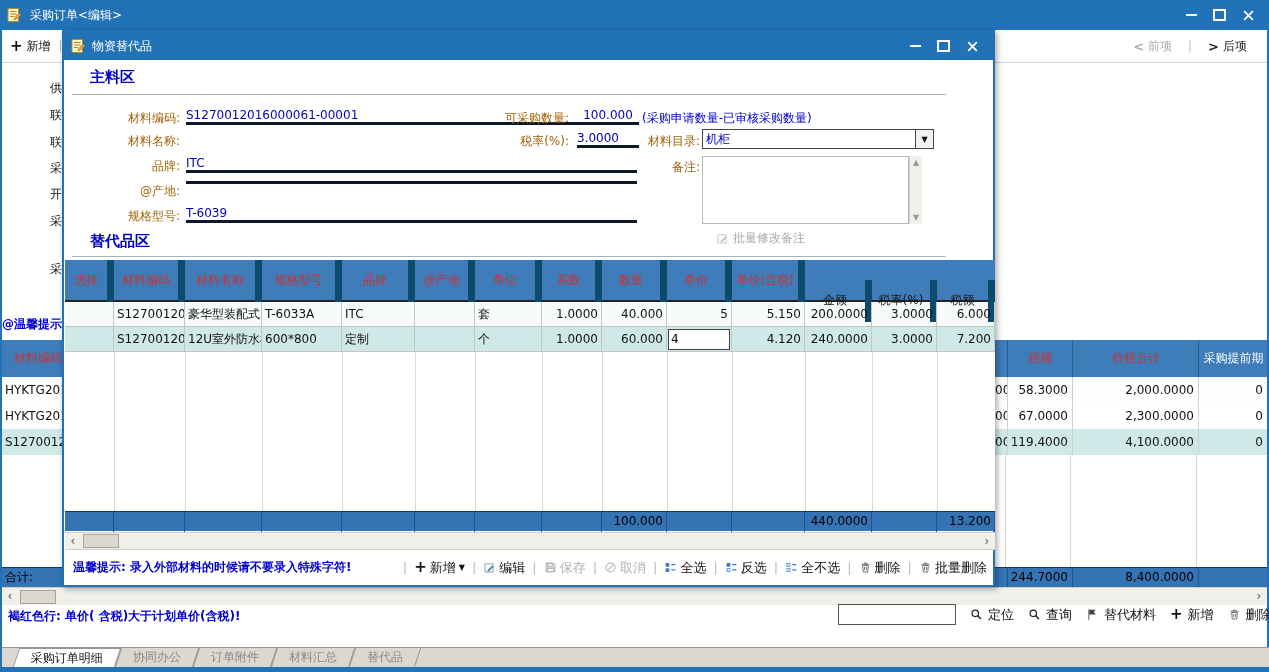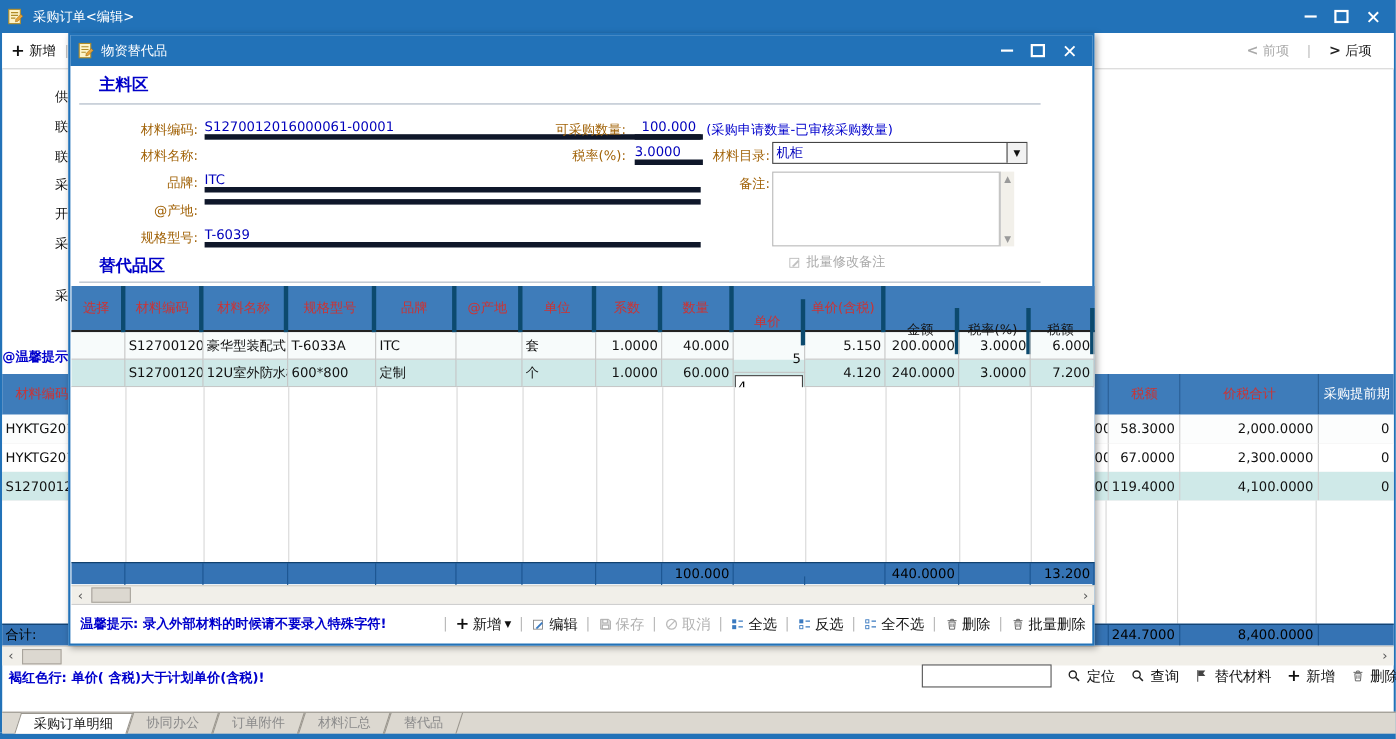--- a/index.html
+++ b/index.html
@@ -55,31 +55,31 @@
   .tab>span{display:inline-block;transform:skewX(18deg);}
   .tab.active{background:#fff;color:#111;border-top:1px solid #9a968e;}
   
   .modal{left:62px;top:30px;width:933px;height:557px;background:#fff;border:2px solid #2272b8;box-sizing:border-box;
          box-shadow:2px 2px 6px rgba(0,0,0,.35);}
   .mtitle{position:absolute;left:0;top:0;width:100%;height:28px;background:#2272b8;display:flex;align-items:center;color:#fff;}
   .mtitle .ttl{margin-left:6px;}
   .sect{position:absolute;color:#0000c8;font-weight:bold;font-size:15px;}
   .rule{position:absolute;height:1px;background:#a8b4c2;}
   .flabel{position:absolute;text-align:right;color:#a16207;}
-  .fval{position:absolute;color:#0000bb;border-bottom:5px solid #0f172a;white-space:nowrap;overflow:hidden;}
+  .fval{position:absolute;color:#0000bb;border-bottom:3px solid #0f172a;white-space:nowrap;overflow:hidden;}
   .combo{position:absolute;height:20px;border:1px solid #444;background:#fff;display:flex;align-items:center;box-sizing:border-box;}
   .combo .cv{flex:1;color:#0000bb;padding-left:3px;overflow:hidden;white-space:nowrap;}
   .combo .cbtn{width:17px;align-self:stretch;border-left:1px solid #444;display:flex;align-items:center;justify-content:center;font-size:8px;color:#111;background:#f2f2f2;}
   .remarkbox{position:absolute;border:1px solid #b8b8b8;background:#fff;box-sizing:border-box;}
   .rscroll{position:absolute;width:13px;background:#f2f0ea;border-left:1px solid #ccc;display:flex;flex-direction:column;justify-content:space-between;align-items:center;color:#9a9a9a;font-size:8px;padding:2px 0;box-sizing:border-box;}
   .graybtn{position:absolute;color:#aaa;display:flex;align-items:center;gap:4px;}
   
   .mgrid{position:absolute;left:1px;top:228px;width:930px;}
   .mghead{display:flex;height:42px;background:#3e7cba;border-bottom:2px solid #222;box-sizing:border-box;}
-  .mghead .h{height:42px;line-height:40px;text-align:center;border-right:4px solid #0c4a6e;box-sizing:border-box;
+  .mghead .h{height:42px;line-height:40px;text-align:center;border-right:7px solid #0c4a6e;box-sizing:border-box;
              overflow:hidden;white-space:nowrap;color:#cc3333;}
   .mghead .h.blk{color:#151515;margin-top:20px;}
   .mgrow{display:flex;height:25px;}
   .mgrow .d{height:25px;line-height:25px;padding:0 3px;border-right:1px solid #c5c5c5;border-bottom:1px solid #c5c5c5;
             box-sizing:border-box;overflow:hidden;white-space:nowrap;}
   .mgrow .d.num{text-align:right;}
   .r-white{background:#f7fbfb;}
   .r-cyan{background:#cfe9e8;}
   .mgempty{position:absolute;left:1px;top:320px;width:930px;height:159px;background:#fff;}
   .mgempty .vl{position:absolute;top:0;width:1px;height:159px;background:#d8d8d8;}
@@ -88,21 +88,21 @@
   .mhscroll{position:absolute;left:1px;top:500px;width:930px;height:16px;background:#f1efe9;border-top:1px solid #d0cdc5;display:flex;align-items:center;}
   .mtoolbar{position:absolute;left:1px;top:517px;width:930px;height:36px;border-top:1px solid #cfcfcf;display:flex;align-items:center;padding:0 8px;box-sizing:border-box;}
   .mhint{color:#0000cc;font-weight:bold;white-space:nowrap;}
   .btnrow{margin-left:auto;display:flex;align-items:center;gap:7px;white-space:nowrap;font-size:13px;}
   .mbtn{display:flex;align-items:center;gap:3px;color:#111;}
   .mbtn.dis{color:#b0b0b0;}
   .caret{font-size:8px;color:#111;}
   .cellinput{width:100%;height:21px;border:1px solid #444;box-sizing:border-box;font-family:inherit;font-size:12px;padding:0 2px;margin-top:1px;}
   
   .c0{width:49px;}.c1{width:71px;}.c2{width:77px;}.c3{width:80px;}.c4{width:73px;}.c5{width:60px;}
-  .c6{width:67px;}.c7{width:60px;}.c8{width:65px;}.c9{width:65px;margin-top:12px;}.c10{width:73px;}.c11{width:67px;}
+  .c6{width:67px;}.c7{width:60px;}.c8{width:65px;}.c9{width:65px;}.c10{width:73px;}.c11{width:67px;}
   .c12{width:65px;}.c13{width:58px;}
   .icon13{width:13px;height:13px;}
   .icon16{width:16px;height:16px;}
 </style>
 </head>
 <body>
 
 <div id="root">
 
   <div class="abs titlebar">

